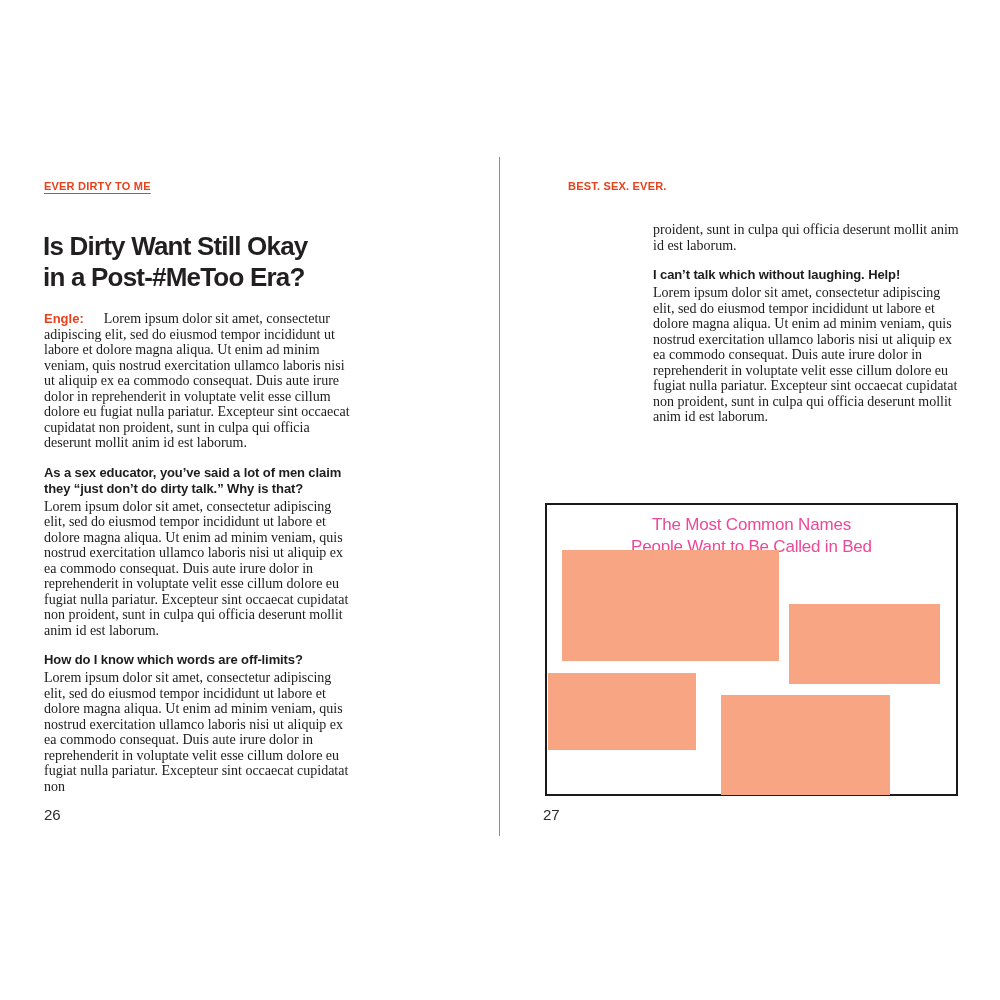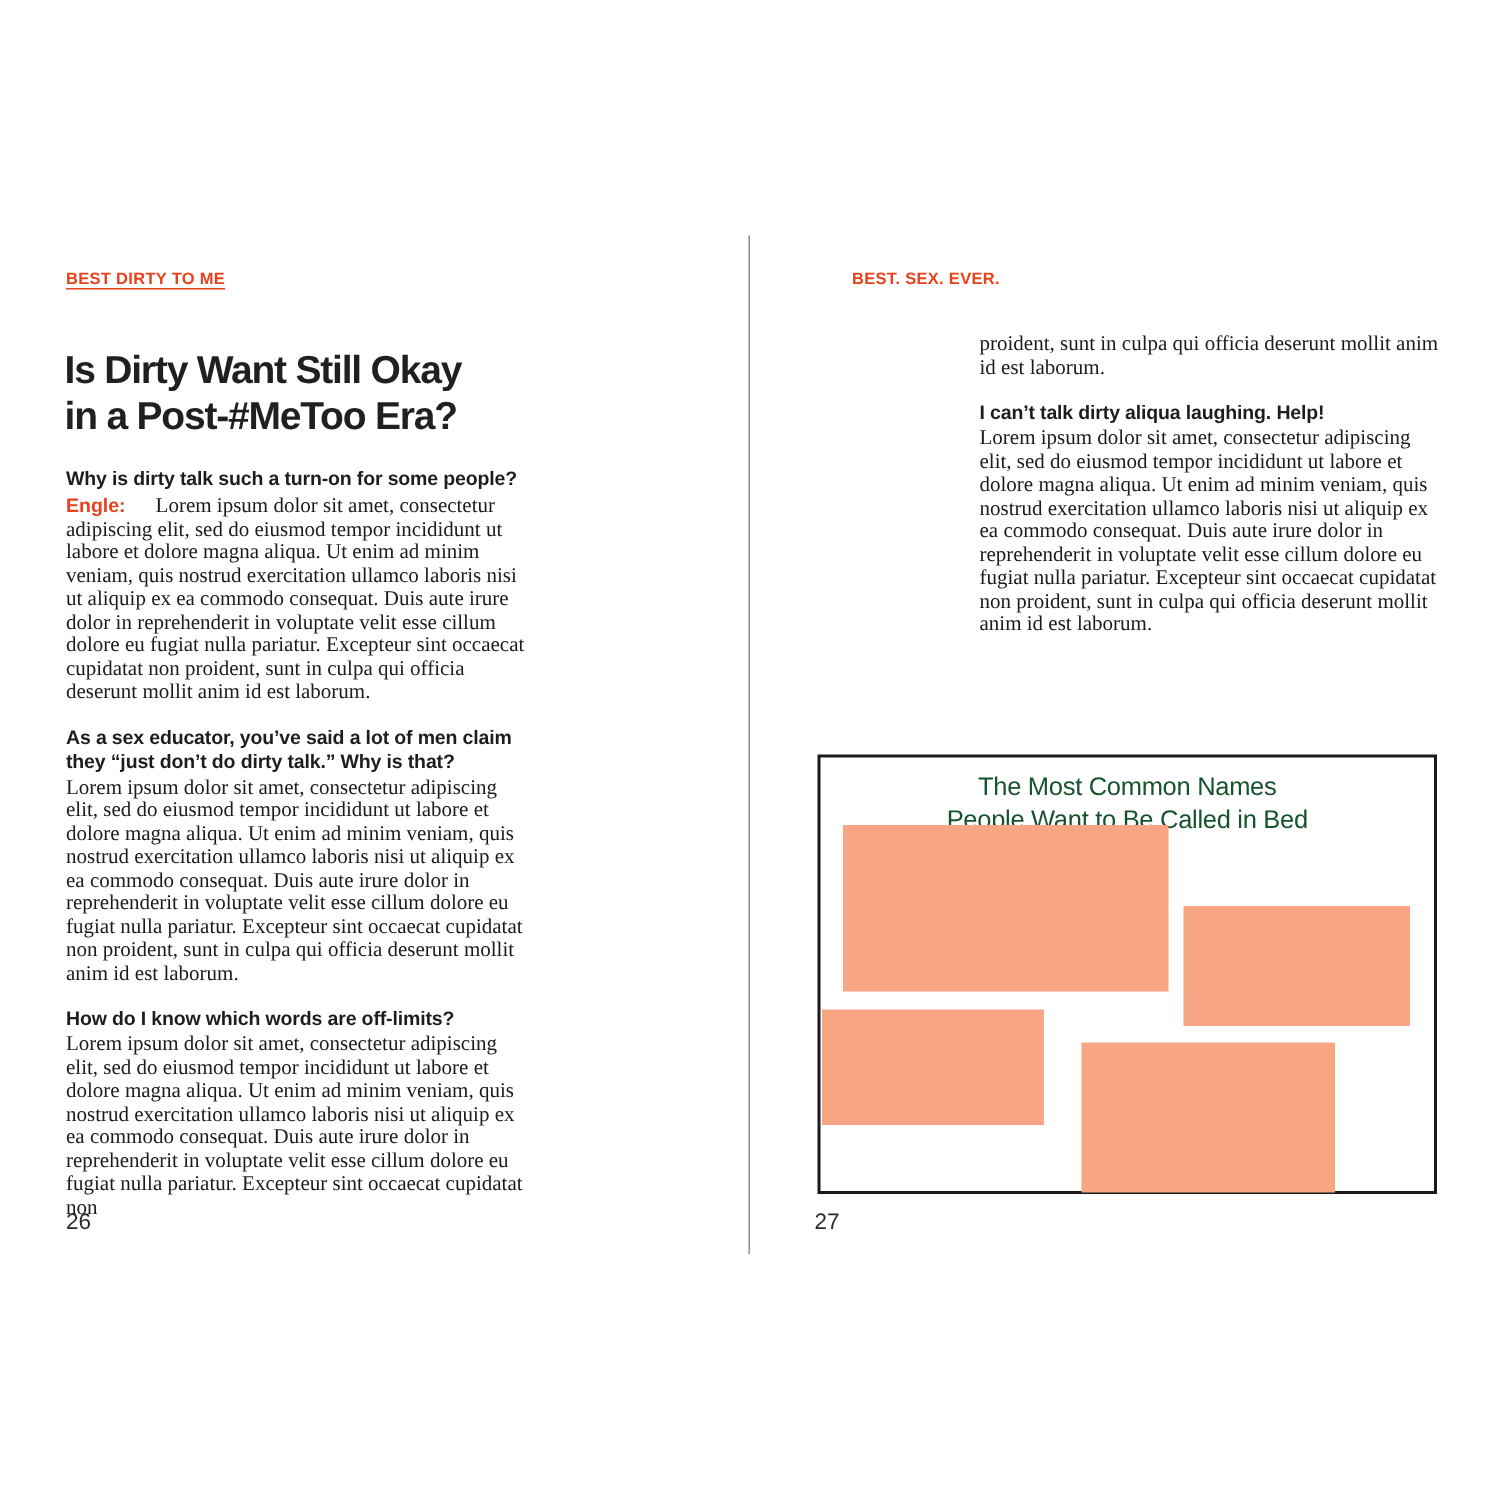--- a/index.html
+++ b/index.html
@@ -48,56 +48,55 @@
   .continuation{}
   .pagenum{position:absolute;top:806px;font-size:15px;color:#2c2c2c;}
   .pagenum-left{left:44px;}
   .pagenum-right{left:543px;}
   .figure{
     position:absolute;left:545px;top:503px;width:413px;height:293px;
     border:2px solid #1a1a1a;box-sizing:border-box;background:#ffffff;
   }
   .figure-title{
     margin-top:9px;text-align:center;font-size:17px;line-height:22px;
-    letter-spacing:-0.2px;font-weight:400;color:#14532d;
+    letter-spacing:-0.2px;font-weight:400;color:#ec4899;
   }
   .block{position:absolute;background:var(--block);}
   .block-1{left:15px;top:45px;width:217px;height:111px;}
   .block-2{left:242px;top:99px;width:151px;height:80px;}
   .block-3{left:1px;top:168px;width:148px;height:77px;}
   .block-4{left:174px;top:190px;width:169px;height:100px;}
 </style>
 </head>
 <body>
 
 <div class="divider"></div>
 
-<div class="eyebrow eyebrow-left">BEST DIRTY TO ME</div>
+<div class="eyebrow eyebrow-left">EVER DIRTY TO ME</div>
 
 <h1 class="headline"><span>Is Dirty Want Still Okay</span><br><span>in a Post-#MeToo Era?</span></h1>
 
 <div class="col col-left">
-  <p class="q">Why is dirty talk such a turn-on for some people?</p>
   <p class="a"><span class="speaker">Engle:</span><span>Lorem ipsum dolor sit amet, consectetur adipiscing elit, sed do eiusmod tempor incididunt ut labore et dolore magna aliqua. Ut enim ad minim veniam, quis nostrud exercitation ullamco laboris nisi ut aliquip ex ea commodo consequat. Duis aute irure dolor in reprehenderit in voluptate velit esse cillum dolore eu fugiat nulla pariatur. Excepteur sint occaecat cupidatat non proident, sunt in culpa qui officia deserunt mollit anim id est laborum.</span></p>
 
   <p class="q">As a sex educator, you’ve said a lot of men claim they “just don’t do dirty talk.” Why is that?</p>
   <p class="a">Lorem ipsum dolor sit amet, consectetur adipiscing elit, sed do eiusmod tempor incididunt ut labore et dolore magna aliqua. Ut enim ad minim veniam, quis nostrud exercitation ullamco laboris nisi ut aliquip ex ea commodo consequat. Duis aute irure dolor in reprehenderit in voluptate velit esse cillum dolore eu fugiat nulla pariatur. Excepteur sint occaecat cupidatat non proident, sunt in culpa qui officia deserunt mollit anim id est laborum.</p>
 
   <p class="q">How do I know which words are off-limits?</p>
   <p class="a">Lorem ipsum dolor sit amet, consectetur adipiscing elit, sed do eiusmod tempor incididunt ut labore et dolore magna aliqua. Ut enim ad minim veniam, quis nostrud exercitation ullamco laboris nisi ut aliquip ex ea commodo consequat. Duis aute irure dolor in reprehenderit in voluptate velit esse cillum dolore eu fugiat nulla pariatur. Excepteur sint occaecat cupidatat non</p>
 </div>
 
 <div class="pagenum pagenum-left">26</div>
 
 <div class="eyebrow eyebrow-right">BEST. SEX. EVER.</div>
 
 <div class="col col-right">
   <p class="a continuation">proident, sunt in culpa qui officia deserunt mollit anim id est laborum.</p>
 
-  <p class="q">I can’t talk dirty aliqua laughing. Help!</p>
+  <p class="q">I can’t talk which without laughing. Help!</p>
   <p class="a">Lorem ipsum dolor sit amet, consectetur adipiscing elit, sed do eiusmod tempor incididunt ut labore et dolore magna aliqua. Ut enim ad minim veniam, quis nostrud exercitation ullamco laboris nisi ut aliquip ex ea commodo consequat. Duis aute irure dolor in reprehenderit in voluptate velit esse cillum dolore eu fugiat nulla pariatur. Excepteur sint occaecat cupidatat non proident, sunt in culpa qui officia deserunt mollit anim id est laborum.</p>
 </div>
 
 <div class="figure">
   <div class="figure-title"><span>The Most Common Names</span><br><span>People Want to Be Called in Bed</span></div>
   <div class="block block-1"></div>
   <div class="block block-2"></div>
   <div class="block block-3"></div>
   <div class="block block-4"></div>
 </div>

